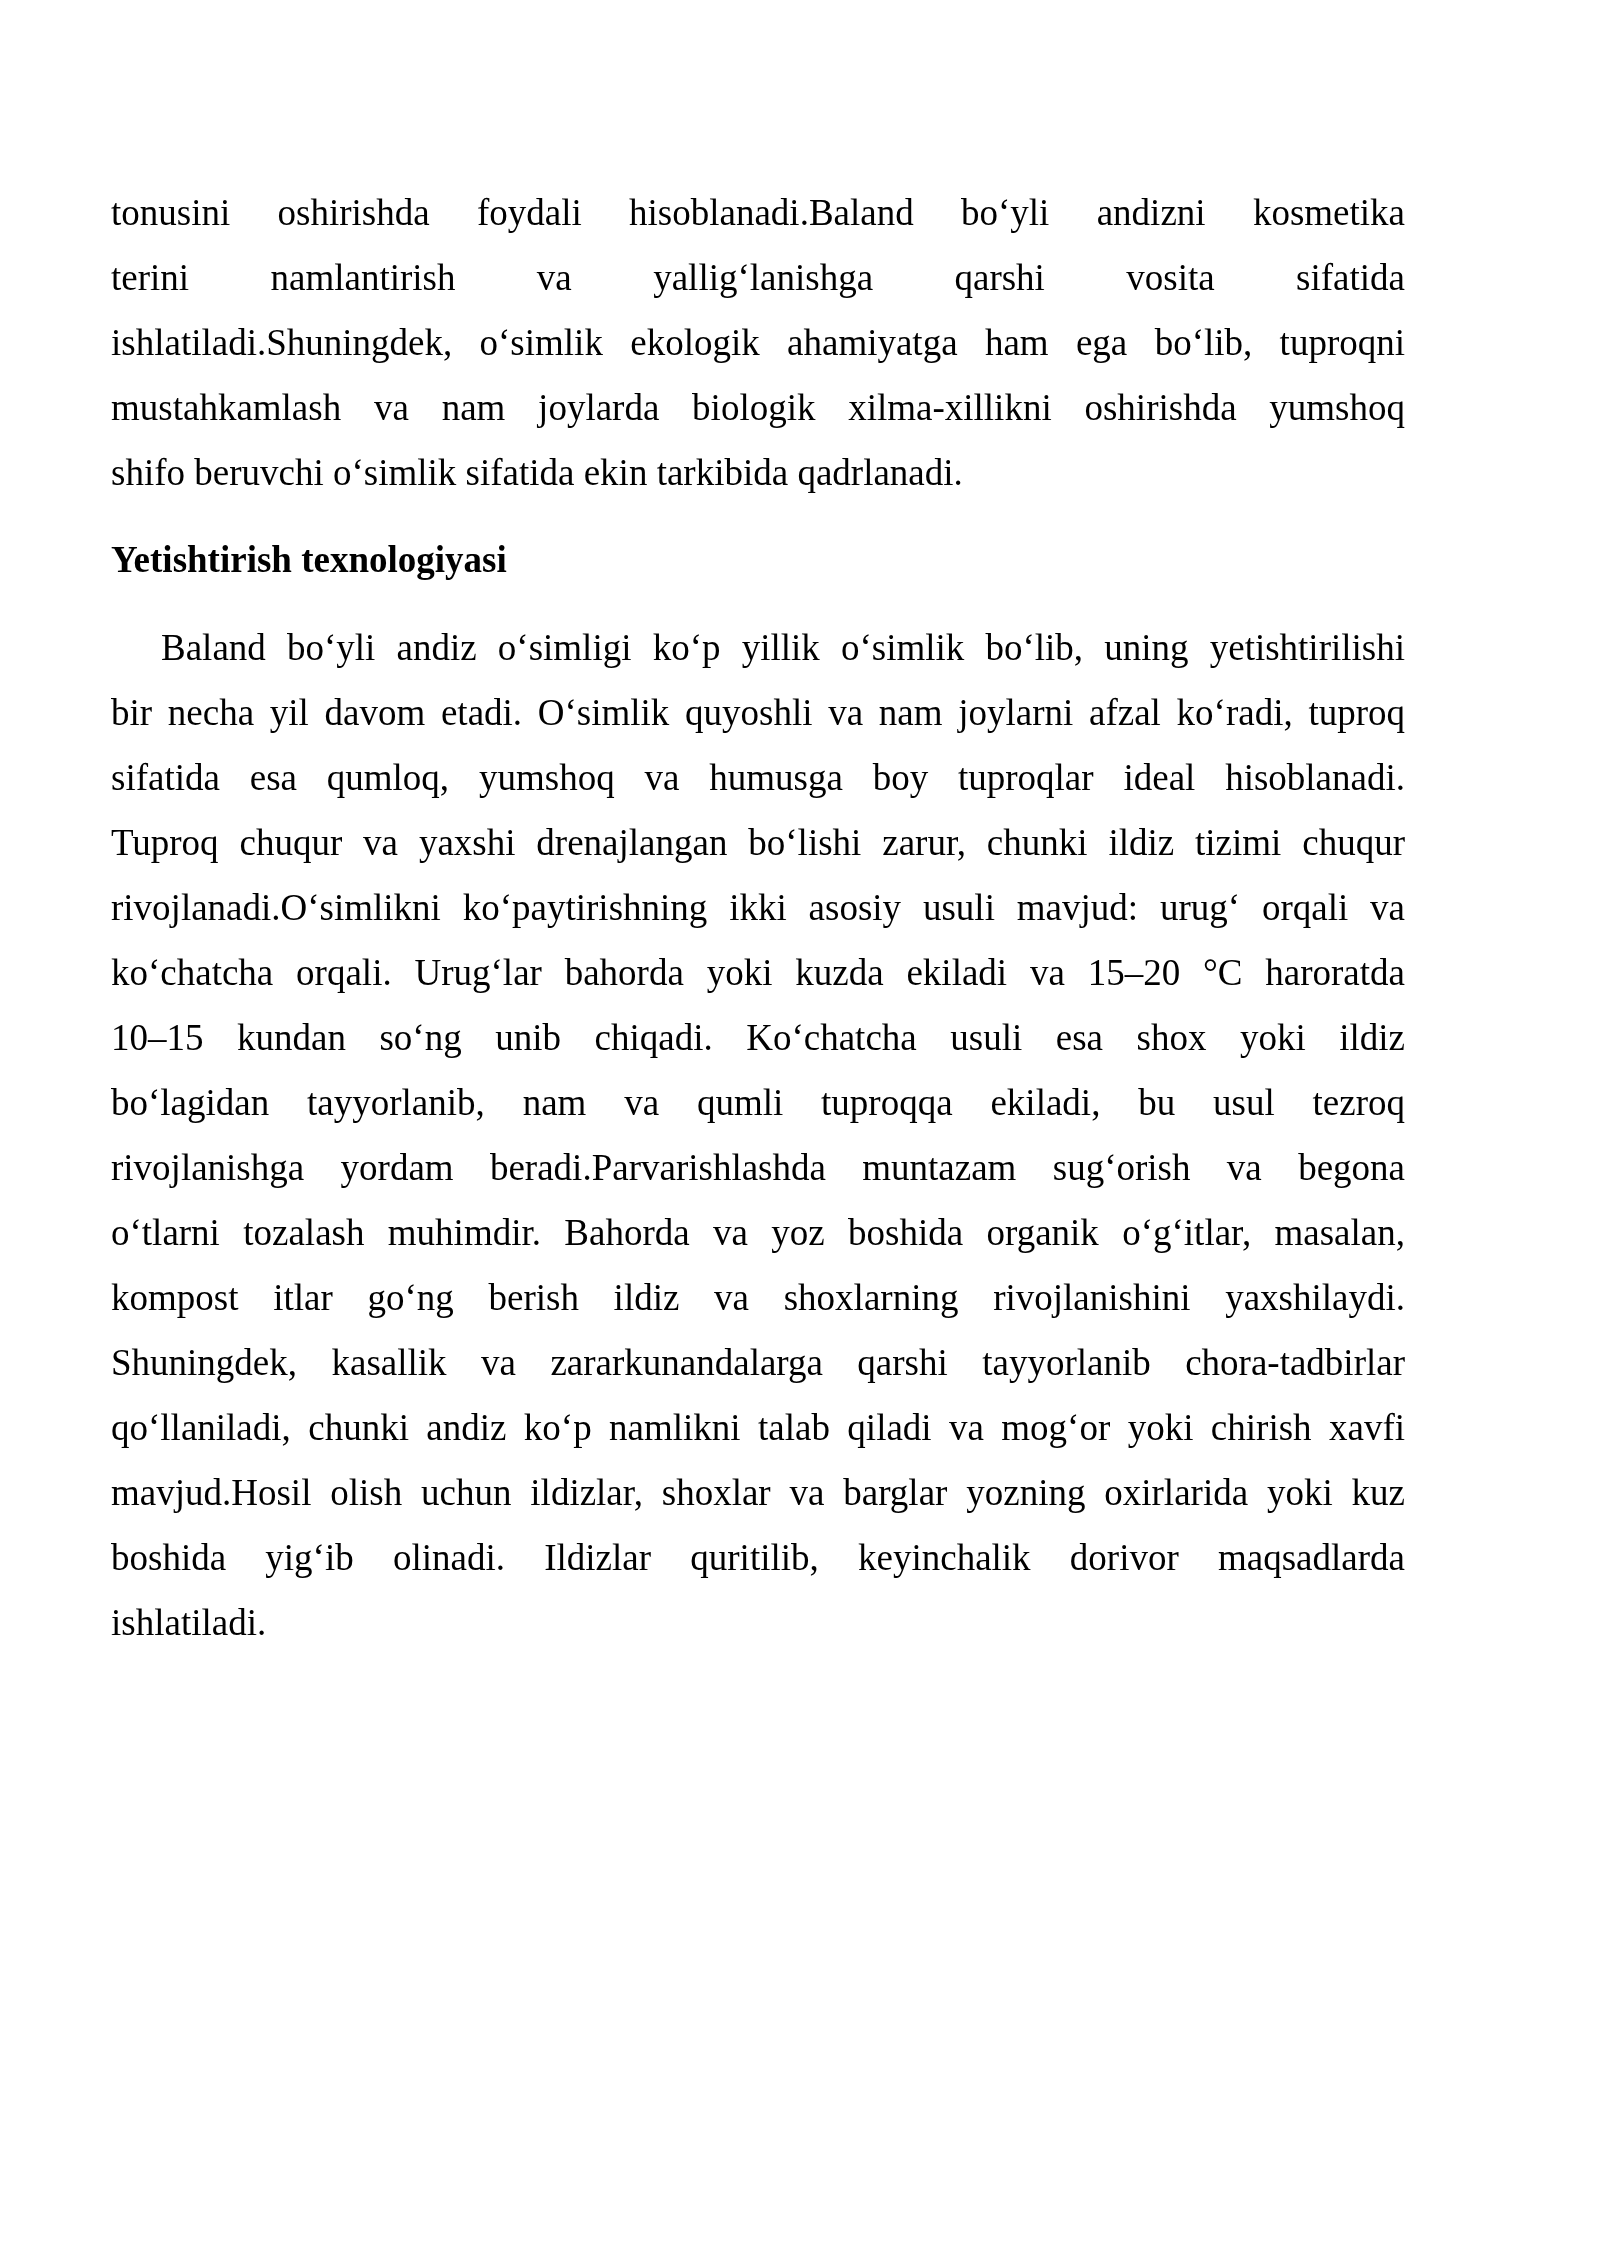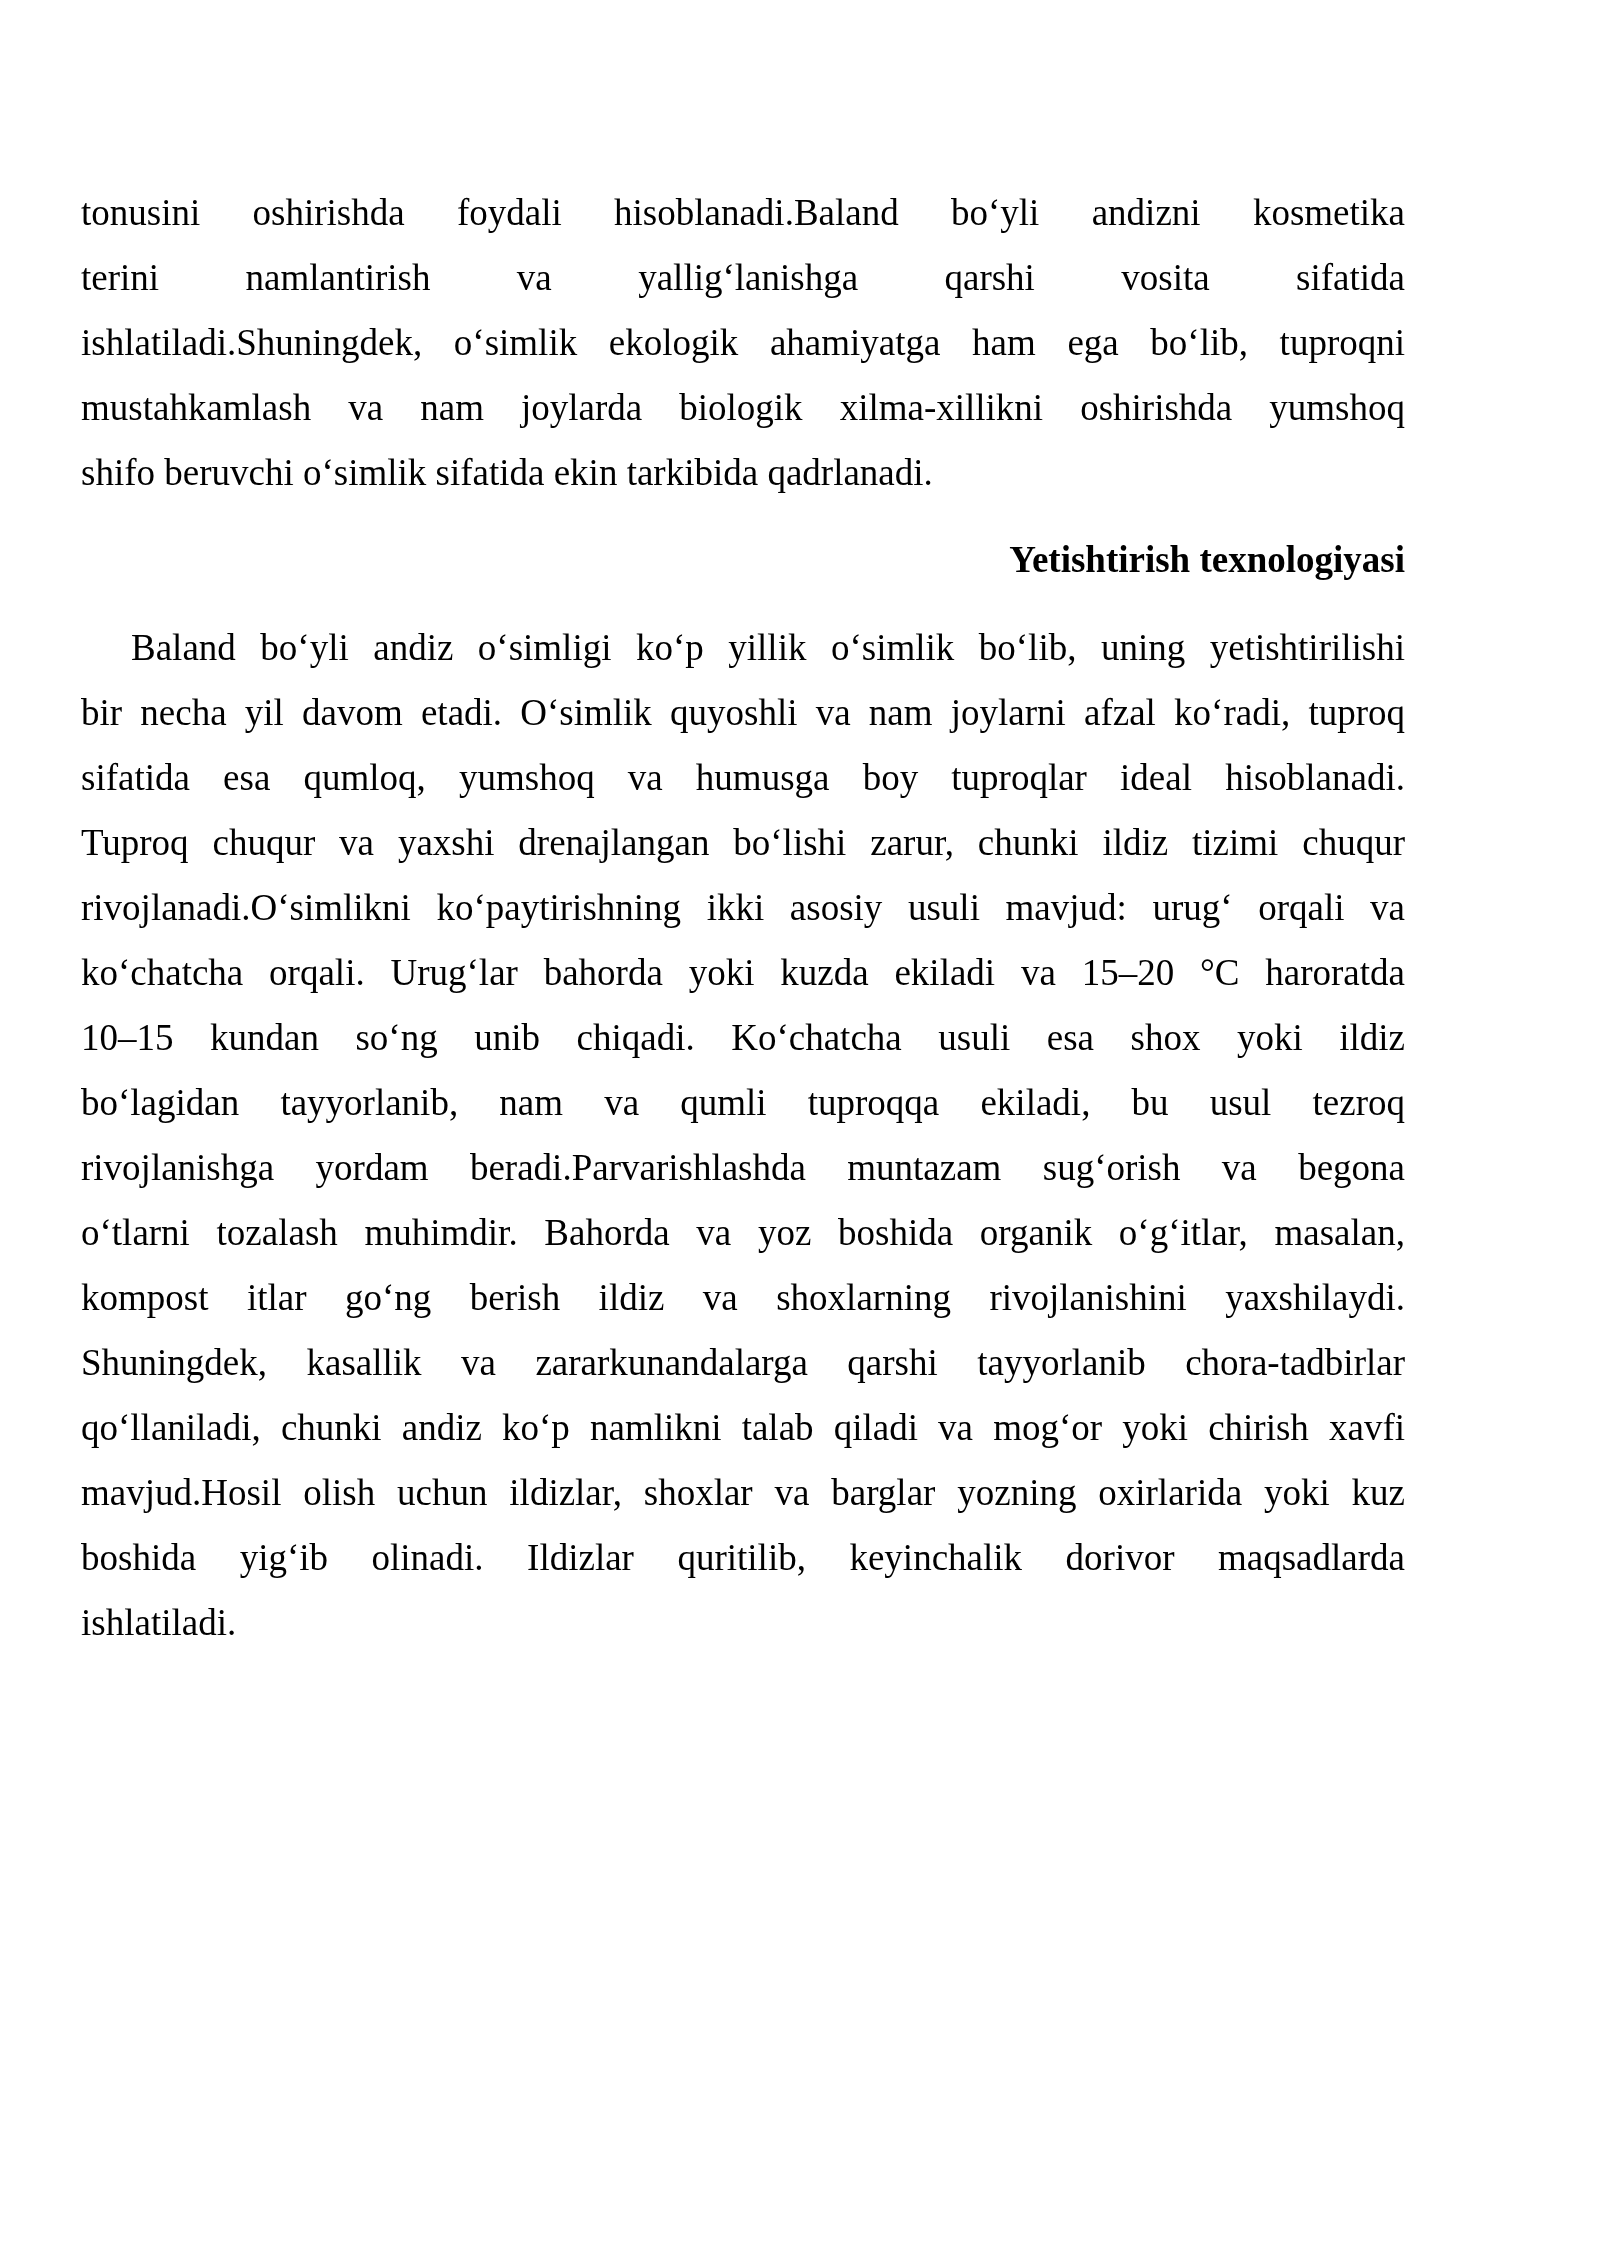--- a/index.html
+++ b/index.html
@@ -8,21 +8,21 @@
     background: #ffffff;
   }
   .page {
     position: relative;
     width: 1600px;
     min-height: 2262px;
     box-sizing: border-box;
     margin: 0 auto;
     background: #ffffff;
     color: #000000;
-    padding: 180px 195px 0 81px;
+    padding: 180px 195px 0 111px;
     font-family: "Liberation Serif", "DejaVu Serif", serif;
     font-size: 37px;
     line-height: 65px;
   }
   .para {
     margin: 0;
     padding: 0;
   }
   .line {
     text-align: justify;
@@ -36,21 +36,21 @@
   }
   .line.indent {
     text-indent: 50px;
   }
   h2.heading {
     font-size: 37px;
     line-height: 65px;
     font-weight: bold;
     margin: 22px 0 23px 0;
     padding: 0;
-    text-align: right;
+    text-align: left;
   }
 </style>
 </head>
 <body>
 
 <div class="page">
   <div>
       <div class="para">
         <div class="line">tonusini oshirishda foydali hisoblanadi.Baland bo‘yli andizni kosmetika</div>
         <div class="line">terini namlantirish va yallig‘lanishga qarshi vosita sifatida</div>

